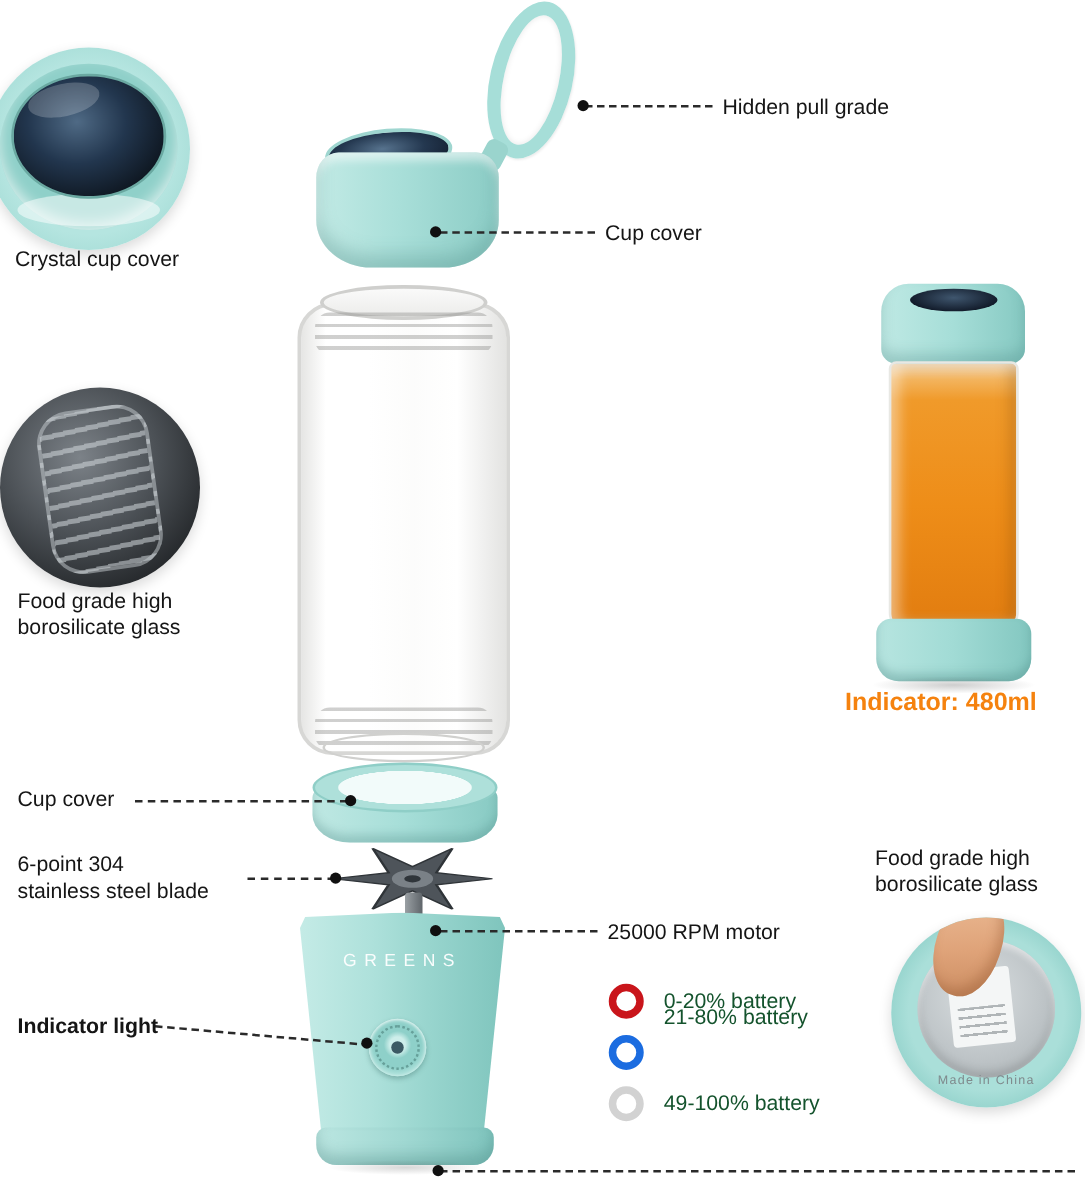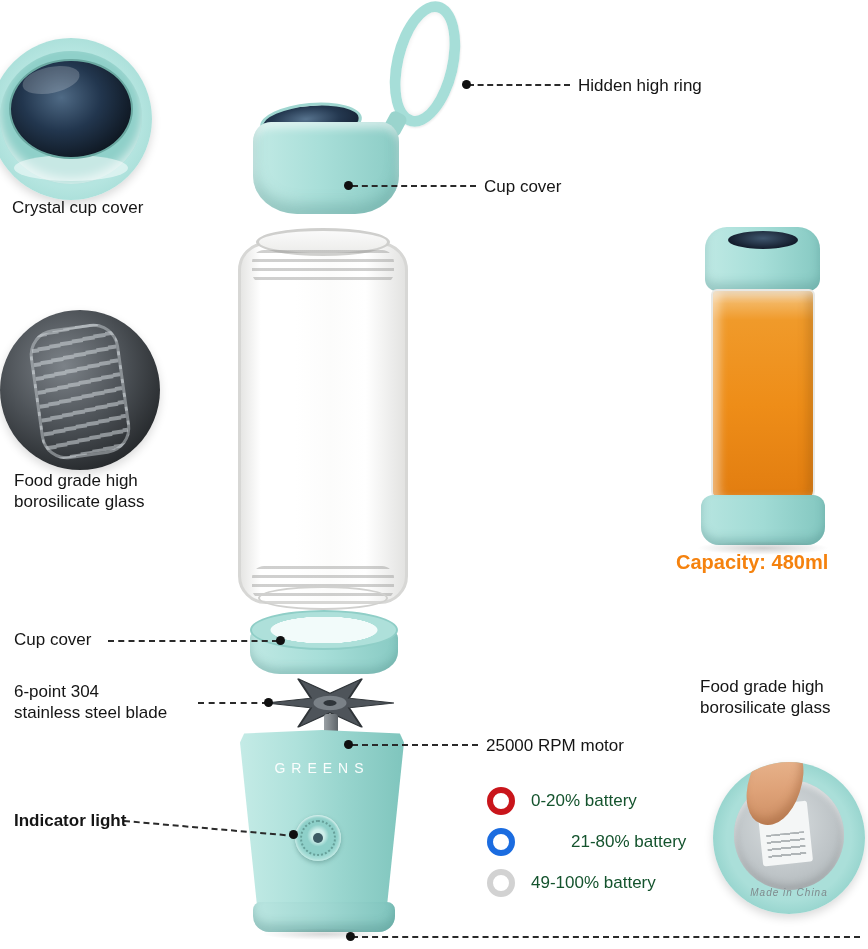--- a/index.html
+++ b/index.html
@@ -108,22 +108,22 @@
     background:rgba(255,255,255,.2); transform:rotate(-12deg); }
   .ic-rimlight { position:absolute; left:15%; top:72%; width:70%; height:16%; border-radius:50%;
     background:rgba(255,255,255,.5); }
 
   .inset-threads { left:0px; top:310px; width:160px; height:160px;
     background: radial-gradient(circle at 40% 35%, #7c8288 0, #4a4f54 45%, #232629 80%, #141618 100%); }
   .it-jar { position:absolute; left:22%; top:10%; width:56%; height:82%; border-radius:26px;
     border:3px solid rgba(200,205,210,.5); transform:rotate(-8deg);
     background: repeating-linear-gradient(175deg, rgba(210,216,220,.55) 0 4px, rgba(40,44,48,0) 4px 14px); }
 
-  .inset-base { left:713px; top:762px; width:152px; height:152px;
-    background: radial-gradient(circle at 50% 50%, #aadfd9 0 58%, #8fd0c9 78%, #7cc4bc 100%); font-style: italic; }
+  .inset-base { left:713px; top:734px; width:152px; height:152px;
+    background: radial-gradient(circle at 50% 50%, #aadfd9 0 58%, #8fd0c9 78%, #7cc4bc 100%); }
   .ib-plate { position:absolute; left:14%; top:12%; width:72%; height:72%; border-radius:50%;
     background: radial-gradient(circle at 45% 40%, #d9dee0 0, #bfc5c8 55%, #a6adb0 100%);
     box-shadow: inset 0 3px 6px rgba(255,255,255,.6), inset 0 -4px 8px rgba(0,0,0,.15); }
   .ib-port { position:absolute; left:43%; top:9%; width:14%; height:5%; border-radius:6px; background:#2e3438; }
   .ib-sticker { position:absolute; left:31%; top:27%; width:33%; height:40%; background:#f4f6f6;
     transform:rotate(-6deg); border-radius:3px; }
   .ib-sticker-marks { position:absolute; left:12%; bottom:8%; width:76%; height:42%;
     background: repeating-linear-gradient(180deg, rgba(120,128,132,.55) 0 2px, transparent 2px 7px); }
   .ib-finger { position:absolute; left:24%; top:-14%; width:34%; height:56%; border-radius:48%;
     background: linear-gradient(160deg, #eebf9a 0, #dfa379 55%, #c98a5f 100%);
@@ -170,21 +170,21 @@
   <div class="brand">
     <div class="brand-top">GREENS</div>
   </div>
   <div class="indicator-btn"></div>
 
   <div class="jcap"></div>
   <div class="jcap-lens"></div>
   <div class="jglass"></div>
   <div class="jbase"></div>
   <div class="jshadow"></div>
-  <div class="capacity">Capacity: 480ml</div>
+  <div class="capacity">Indicator: 480ml</div>
 
   <div class="inset inset-crystal">
     <div class="ic-rim"></div>
     <div class="ic-rimlight"></div>
     <div class="ic-lens"></div>
     <div class="ic-gloss"></div>
   </div>
 
   <div class="inset inset-threads">
     <div class="it-jar"></div>
@@ -214,33 +214,33 @@
 
   <div class="leader" style="left:352px; top:744px; width:126px;"></div>
   <div class="dot" style="left:344px; top:740px;"></div>
 
   <div class="leader" style="left:124px; top:820px; width:172px; transform:rotate(5deg); transform-origin:left center;"></div>
   <div class="dot" style="left:289px; top:830px;"></div>
 
   <div class="leader" style="left:352px; top:936px; width:508px;"></div>
   <div class="dot" style="left:346px; top:932px;"></div>
 
-  <div class="label" style="left:578px; top:75px;">Hidden high ring</div>
+  <div class="label" style="left:578px; top:75px;">Hidden pull grade</div>
   <div class="label" style="left:12px; top:197px;">Crystal cup cover</div>
   <div class="label" style="left:484px; top:176px;">Cup cover</div>
   <div class="label" style="left:14px; top:470px;">Food grade high
 borosilicate glass</div>
   <div class="label" style="left:14px; top:629px;">Cup cover</div>
   <div class="label" style="left:14px; top:681px;">6-point 304
 stainless steel blade</div>
   <div class="label" style="left:486px; top:735px;">25000 RPM motor</div>
   <div class="label" style="left:14px; top:810px;font-weight:bold;">Indicator light</div>
   <div class="label" style="left:700px; top:676px;">Food grade high
 borosilicate glass</div>
 
   <div class="batt" style="top: 787px; border-color: rgb(201, 21, 27);"></div>
   <div class="batt-label" style="top:791px;">0-20% battery</div>
   <div class="batt" style="top: 828px; border-color: rgb(27, 108, 224);"></div>
-  <div class="batt-label" style="top:832px;margin-left:40px;">21-80% battery</div>
+  <div class="batt-label" style="top:804px;">21-80% battery</div>
   <div class="batt" style="top: 869px; border-color: rgb(210, 210, 210);"></div>
   <div class="batt-label" style="top:873px;">49-100% battery</div>
 
 </div>
 
 </body></html>

